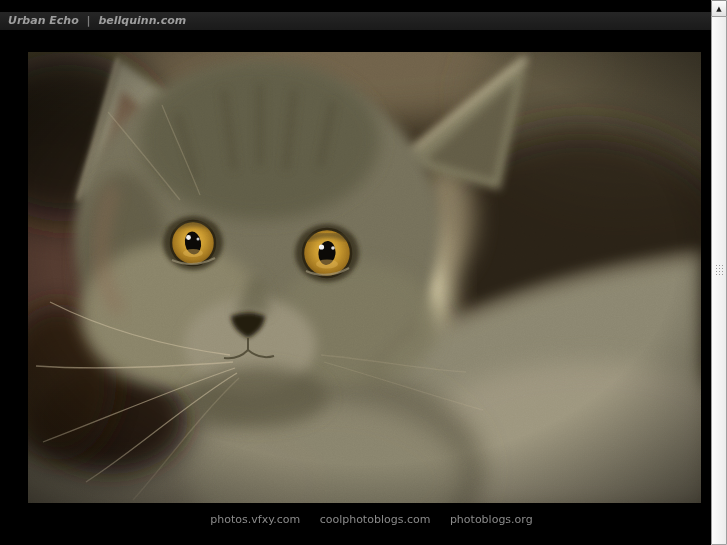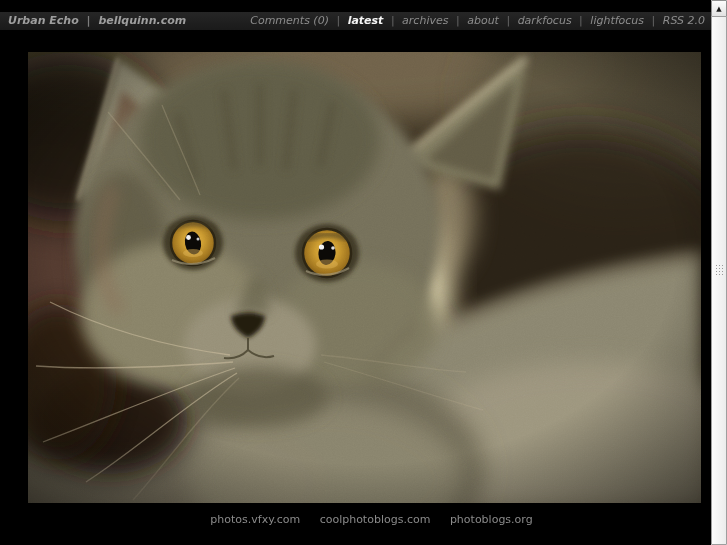--- a/index.html
+++ b/index.html
@@ -46,35 +46,20 @@
 </style>
 </head>
 <body>
 
 <div class="topbar">
   <div class="site-title">
     <span>Urban Echo</span>
     <span class="tsep">|</span>
     <span>bellquinn.com</span>
   </div>
-  <div class="topnav">
-    <span class="nav-link">Comments (0)</span>
-    <span class="sep">|</span>
-    <span class="nav-link active">latest</span>
-    <span class="sep">|</span>
-    <span class="nav-link">archives</span>
-    <span class="sep">|</span>
-    <span class="nav-link">about</span>
-    <span class="sep">|</span>
-    <span class="nav-link">darkfocus</span>
-    <span class="sep">|</span>
-    <span class="nav-link">lightfocus</span>
-    <span class="sep">|</span>
-    <span class="nav-link">RSS 2.0</span>
-  </div>
 </div>
 
 <div class="photo-frame">
 <svg viewBox="0 0 673 451" xmlns="http://www.w3.org/2000/svg">
   <defs>
     <radialGradient id="irisG" cx="50%" cy="45%" r="60%">
       <stop offset="0%" stop-color="#e6b84f"></stop>
       <stop offset="40%" stop-color="#cc9b30"></stop>
       <stop offset="75%" stop-color="#a0741f"></stop>
       <stop offset="100%" stop-color="#715012"></stop>

